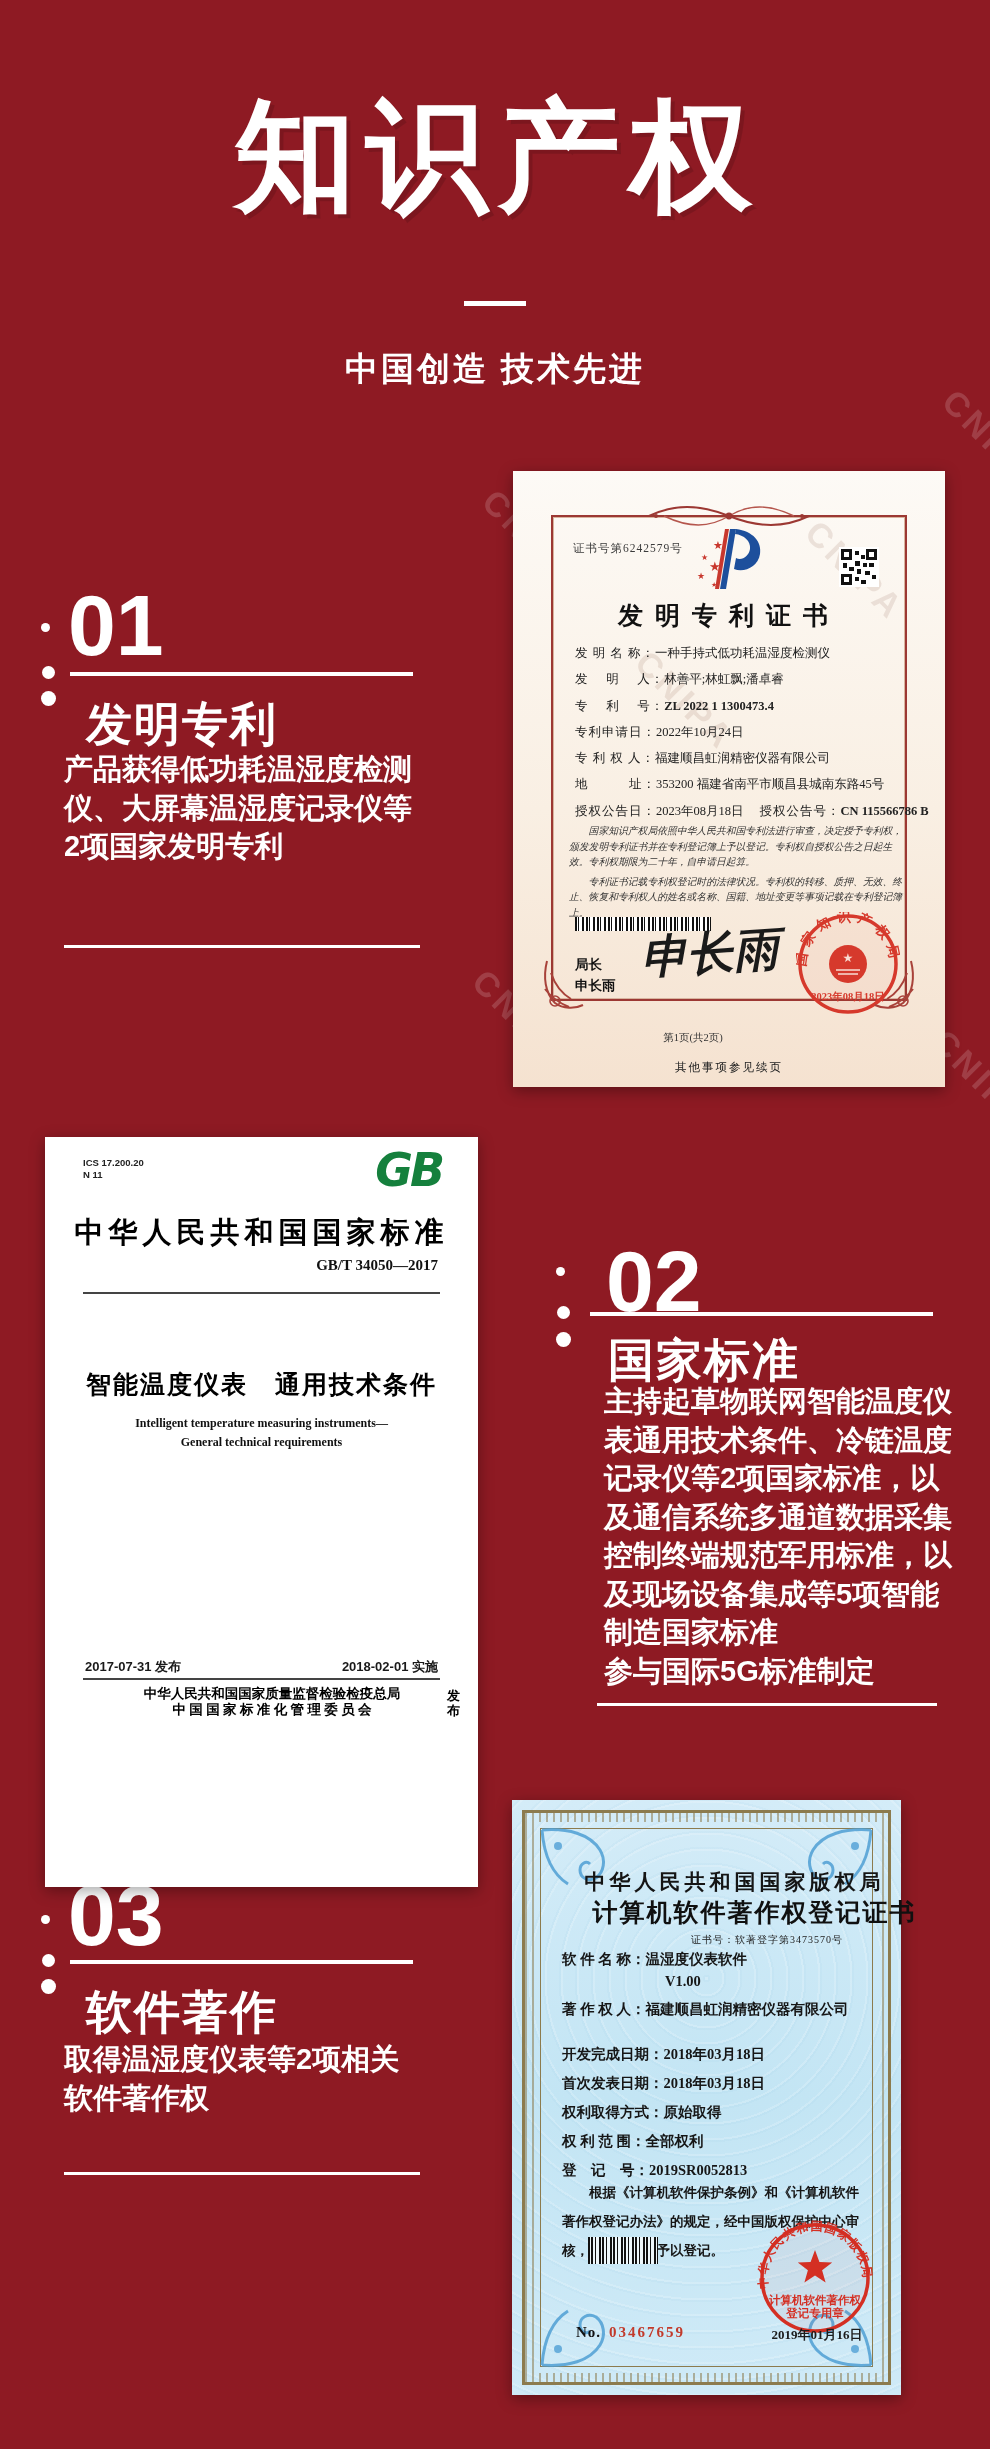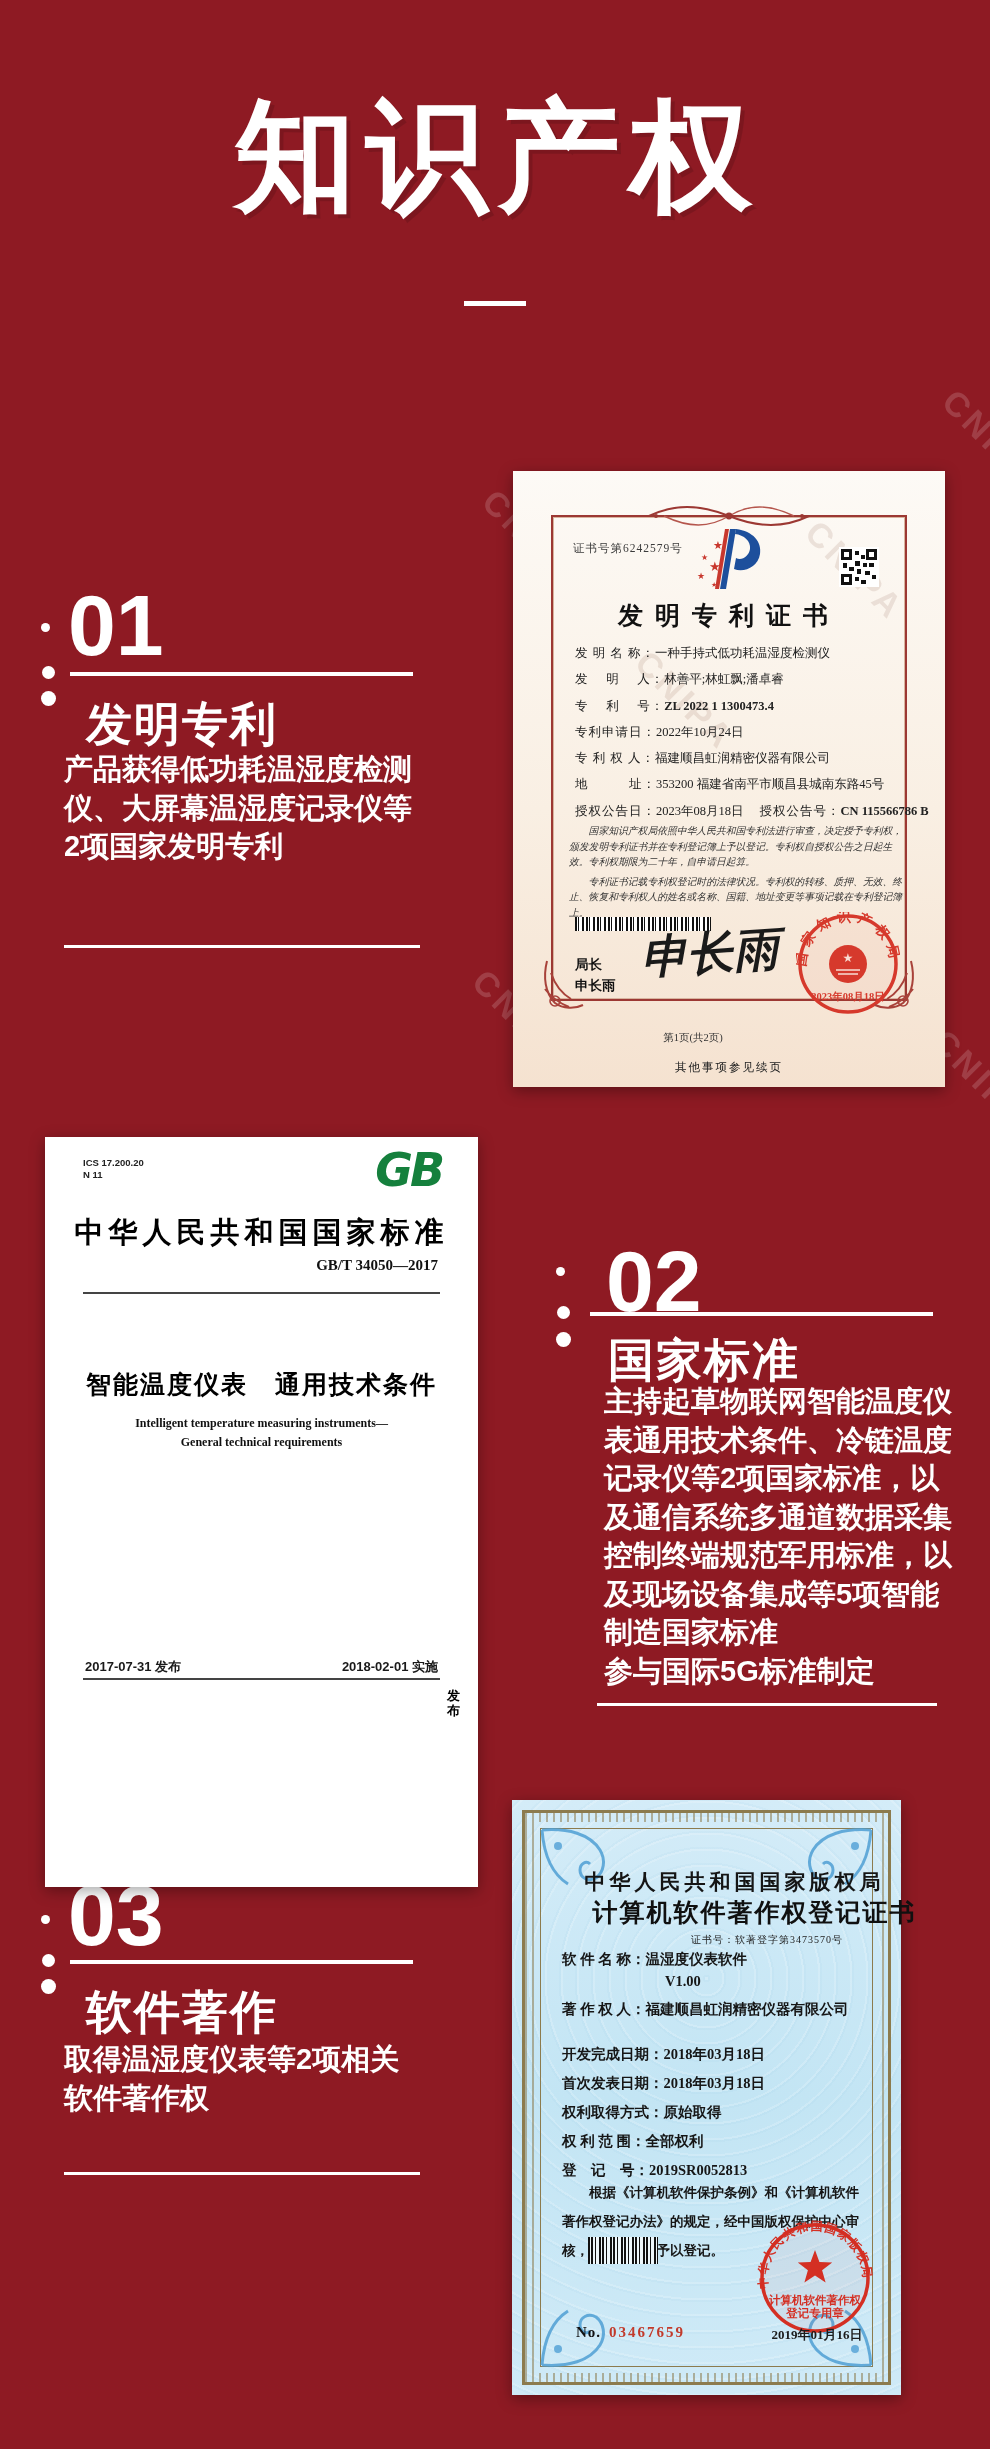--- a/index.html
+++ b/index.html
@@ -122,20 +122,21 @@
 
   .seal-svg{ position:absolute; }
 </style>
 </head>
 <body>
 
 <div class="page">
 
   <div class="abs main-title">知识产权</div>
   <div class="abs title-dash"></div>
+  <div class="abs subtitle">中国创造  技术先进</div>
 
   <div class="abs dot" style="left:41px;top:623px;width:9px;height:9px;"></div>
   <div class="abs dot" style="left:42px;top:666px;width:13px;height:13px;"></div>
   <div class="abs dot" style="left:41px;top:691px;width:15px;height:15px;"></div>
   <div class="abs sec-num" style="left:68px;top:582px;">01</div>
   <div class="abs sec-line" style="left:70px;top:672px;width:343px;"></div>
   <div class="abs sec-heading" style="left:86px;top:694px;">发明专利</div>
   <div class="abs sec-body" style="left:64px;top:750px;width:360px;">产品获得低功耗温湿度检测仪、大屏幕温湿度记录仪等2项国家发明专利</div>
   <div class="abs sec-hr" style="left:64px;top:945px;width:356px;"></div>
 
@@ -274,20 +275,24 @@
     <div class="abs gb-stdno">GB/T 34050—2017</div>
     <div class="abs gb-line1"></div>
     <div class="abs gb-title">智能温度仪表　通用技术条件</div>
     <div class="abs gb-en">
       <div>Intelligent temperature measuring instruments—</div>
       <div>General technical requirements</div>
     </div>
     <div class="abs gb-issue">2017-07-31 发布</div>
     <div class="abs gb-impl">2018-02-01 实施</div>
     <div class="abs gb-line2"></div>
+    <div class="abs gb-orgs">
+      <div>中华人民共和国国家质量监督检验检疫总局</div>
+      <div>中 国 国 家 标 准 化 管 理 委 员 会</div>
+    </div>
     <div class="abs gb-publish">发布</div>
   </div>
 
   <div class="abs swc">
     <div class="swc-guilloche"></div>
     <div class="swc-frame1"></div>
     <div class="swc-frame2"></div>
 
     <svg class="corner" style="left:26px;top:26px;" viewBox="0 0 74 74">
       <path d="M4,4 C30,2 52,8 62,24 C68,34 66,46 58,52 C50,56 42,52 42,44 C42,38 48,34 52,38 M4,4 C6,30 14,48 30,58" fill="none" stroke="#4f9fd4" stroke-width="3" opacity="0.85"></path>

